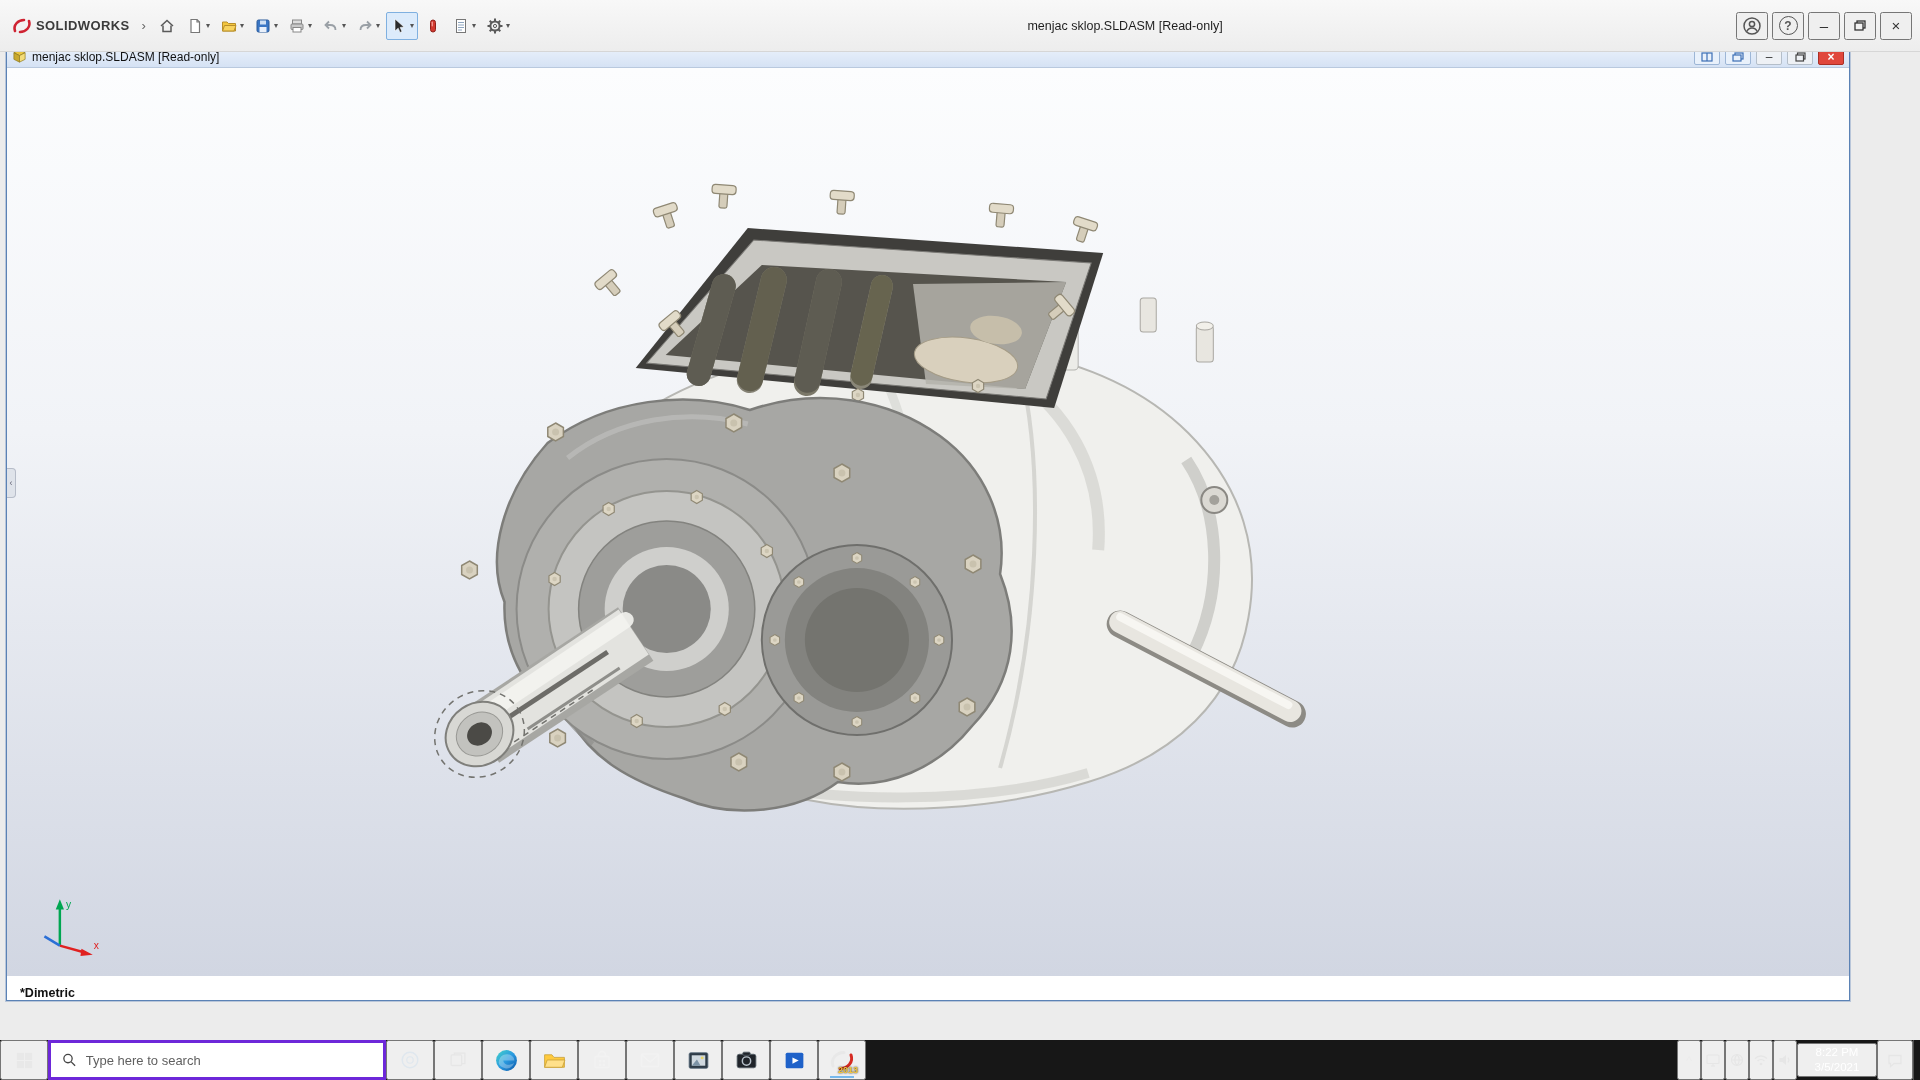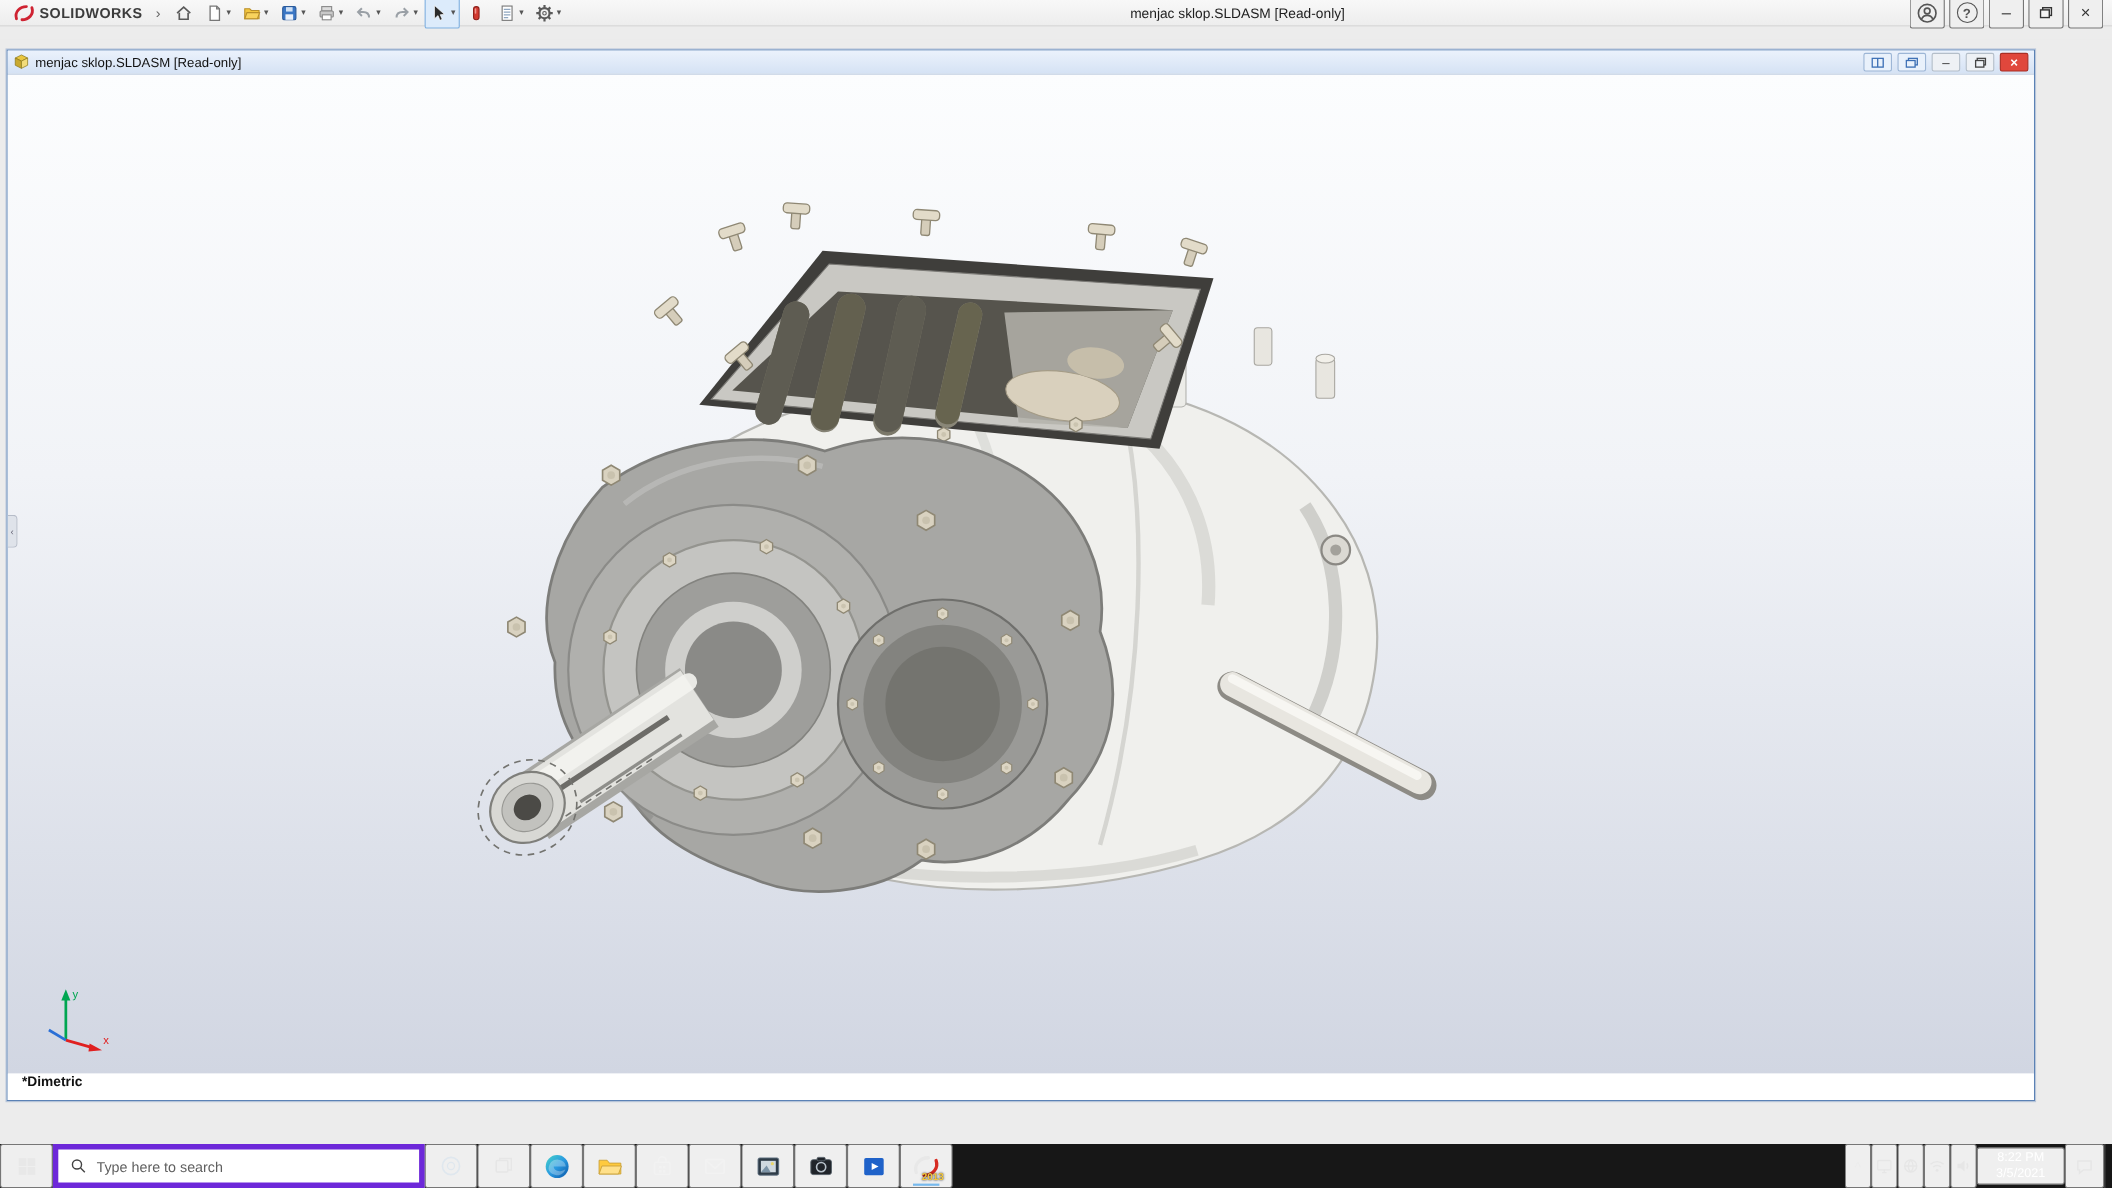--- a/index.html
+++ b/index.html
@@ -1,19 +1,19 @@
 <!DOCTYPE html>
 <html><head>
 <meta charset="utf-8">
 <style>
 *{box-sizing:border-box;margin:0;padding:0}
 html,body{width:1920px;height:1080px;overflow:hidden;font-family:"Liberation Sans",sans-serif;background:#ececec}
 
 
-.appbar{position:absolute;top:0;left:0;width:1920px;height:24px;background:linear-gradient(#f8f8f8,#ededed);border-bottom:1px solid #d6d6d6;display:flex;align-items:center;padding:0 8px;gap:2px;z-index:30}
+.appbar{position:absolute;top:0;left:0;width:1920px;height:52px;background:linear-gradient(#f8f8f8,#ededed);border-bottom:1px solid #d6d6d6;display:flex;align-items:center;padding:0 8px;gap:2px;z-index:30}
 .brand{display:flex;align-items:center;gap:4px;padding:0 4px}
 .brand-text{font-size:13px;font-weight:bold;color:#3b3b3b;letter-spacing:.4px}
 .crumb{color:#666;font-size:13px;padding:0 6px}
 .tbtn{height:28px;min-width:26px;display:flex;align-items:center;justify-content:center;background:transparent;border:1px solid transparent;border-radius:2px;padding:0 3px;cursor:default}
 .tbtn.pressed{background:#dcebfb;border-color:#7fb0e0}
 .dd{font-size:8px;color:#555;margin-left:2px}
 .appbar-title{flex:1;text-align:center;font-size:12.5px;color:#1e1e1e;white-space:nowrap;overflow:hidden}
 .winctl{display:flex;align-items:center;gap:4px}
 .wbtn{width:32px;height:28px;display:flex;align-items:center;justify-content:center;font-size:15px;color:#333}
 .help-circle{width:19px;height:19px;border:1.6px solid #555;border-radius:50%;display:flex;align-items:center;justify-content:center;font-size:12px;color:#555;font-weight:bold}
@@ -24,27 +24,27 @@
 .doctitle{height:22px;background:linear-gradient(#ebf2fc,#d5e2f4);display:flex;align-items:center;padding:0 5px;gap:5px;border-bottom:1px solid #b9c9de}
 .doctitle-text{font-size:12px;color:#111}
 .dspacer{flex:1}
 .docbtn{width:26px;height:17px;display:flex;align-items:center;justify-content:center;border:1px solid #9db6d6;background:#e9f1fb;font-size:12px;line-height:1;color:#234;border-radius:2px}
 .docbtn.plain{border-color:#b4bec9;background:#eef1f5;color:#333}
 .docbtn.close{background:#e0473c;border-color:#a92f25;color:#fff;font-weight:bold}
 .graphics{position:absolute;top:22px;left:0;right:0;bottom:24px;background:linear-gradient(180deg,#fcfdfe 0%,#f1f3f7 40%,#d1d6e2 100%);overflow:hidden}
 .model-svg{position:absolute;inset:0;width:100%;height:100%}
 .triad{position:absolute;left:22px;bottom:16px;width:72px;height:72px}
 .handle{position:absolute;left:0;top:44%;width:9px;height:30px;background:#dfe3ea;border:1px solid #b6bcc8;border-left:none;border-radius:0 4px 4px 0;display:flex;align-items:center;justify-content:center;font-size:9px;color:#667}
-.docstatus{position:absolute;left:0;right:0;bottom:0;height:24px;background:#fff;display:flex;align-items:flex-start;padding-left:13px}
+.docstatus{position:absolute;left:0;right:0;bottom:0;height:24px;background:#fff;display:flex;align-items:flex-end;padding-left:13px}
 .docstatus span{font-size:12.5px;font-weight:bold;color:#111}
 
 
 .taskbar{position:absolute;left:0;bottom:0;width:1920px;height:40px;background:#171717;display:flex;align-items:stretch;z-index:40}
 .tkbtn{width:48px;display:flex;align-items:center;justify-content:center;position:relative}
-.search{width:338px;background:#fff;display:flex;align-items:center;gap:9px;padding:0 11px;border:5px solid #6d28d9}
+.search{width:338px;background:#fff;display:flex;align-items:center;gap:9px;padding:0 11px;border:3px solid #6d28d9}
 .search input{border:none;outline:none;font-size:13px;color:#333;width:100%;background:transparent;font-family:inherit}
 .search input::placeholder{color:#5f5f5f}
 .sw-wrap{position:relative;width:48px;display:flex;align-items:center;justify-content:center}
 .sw-badge{position:absolute;right:6px;bottom:3px;font-size:9px;font-weight:bold;color:#f3c73c;text-shadow:0 0 2px #000}
 .run-ind{position:absolute;left:10px;right:10px;bottom:0;height:2px;background:#76b9ed}
 .tray{margin-left:auto;display:flex;align-items:center}
 .tray-btn{width:24px;height:40px;display:flex;align-items:center;justify-content:center;color:#ececec;font-size:13px}
 .clock{width:80px;text-align:center;color:#fff;font-size:11.5px;line-height:1.3}
 .sliver{width:7px;height:40px;border-left:1px solid #4f4f4f}
 </style>

